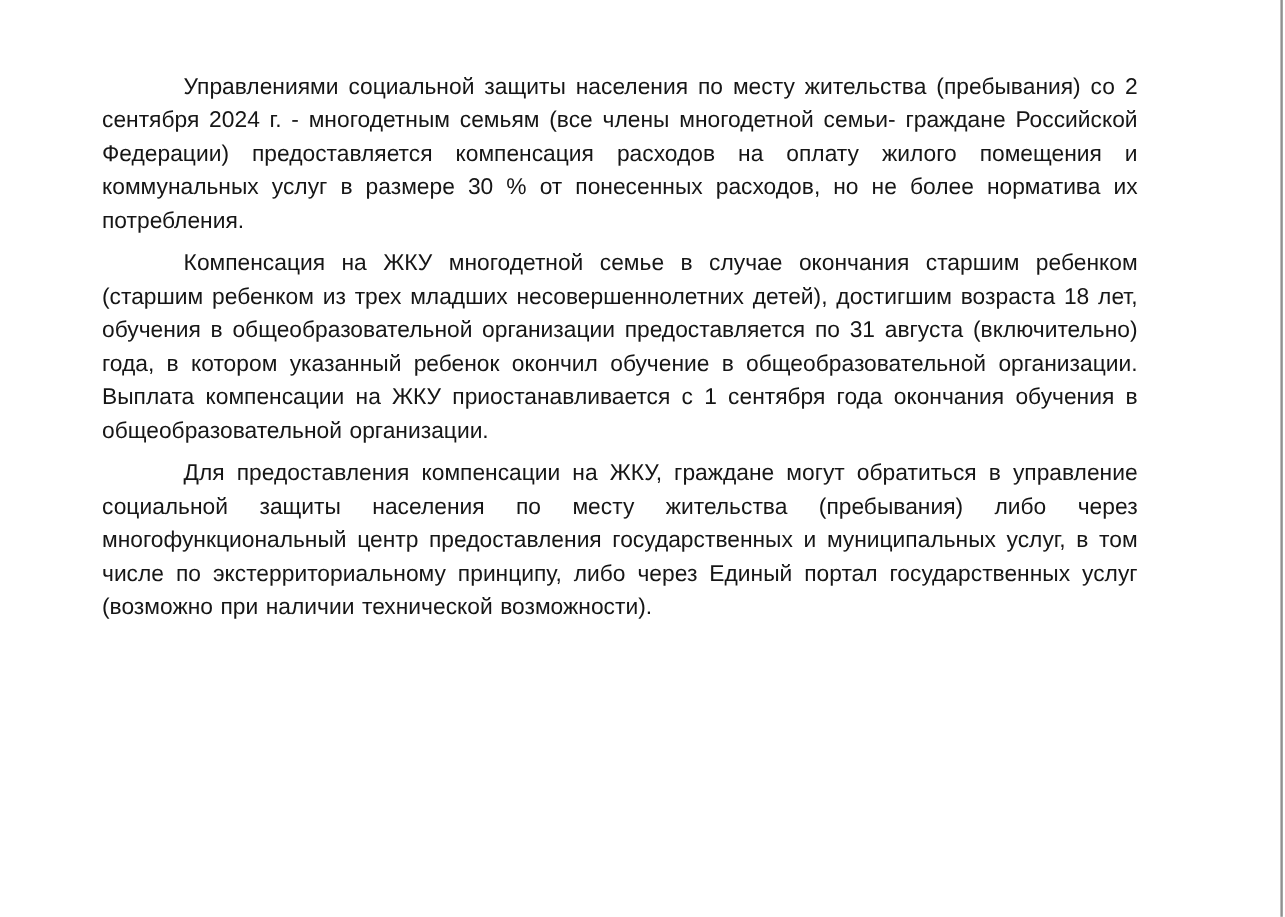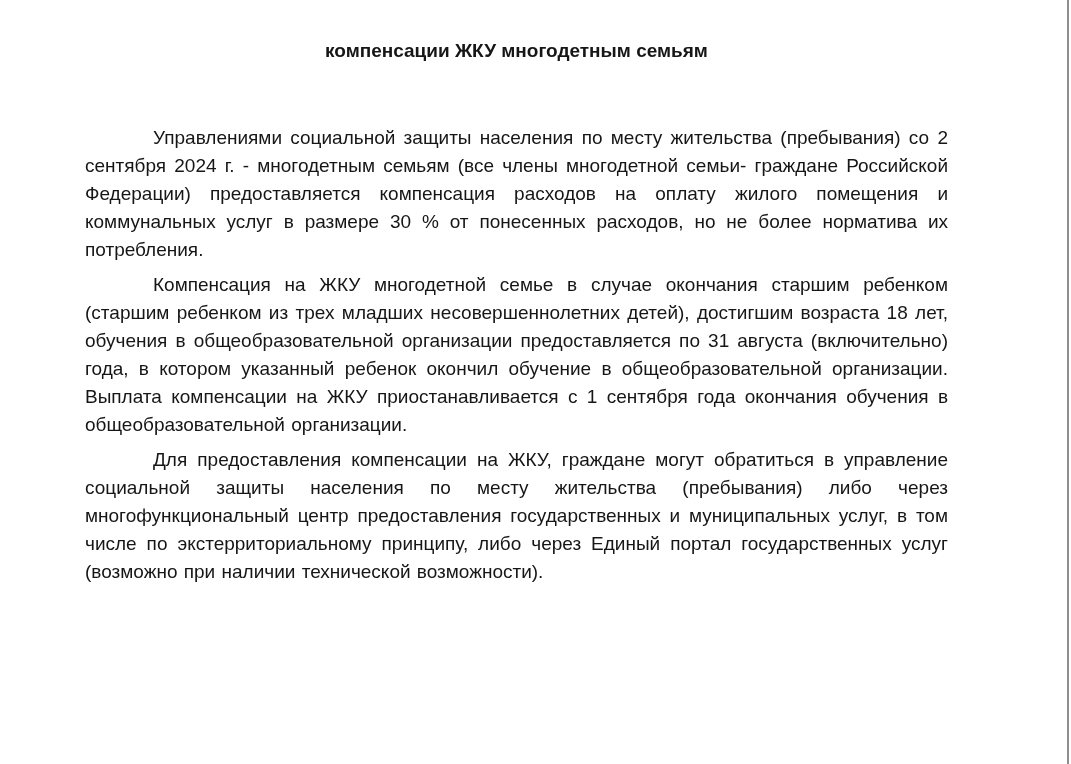--- a/index.html
+++ b/index.html
@@ -55,21 +55,20 @@
     width: 2px;
     height: 764px;
     background: #8f8f8f;
   }
 </style>
 </head>
 <body>
 
 <div class="doc">
   <div class="title">
-    <div class="title-line">компенсации ЖКУ многодетным семьям</div>
   </div>
 
   <div class="body-text">
     <p class="para">Управлениями социальной защиты населения по месту жительства (пребывания) со 2 сентября 2024 г. - многодетным семьям (все члены многодетной семьи- граждане Российской Федерации) предоставляется компенсация расходов на оплату жилого помещения и коммунальных услуг в размере 30 % от понесенных расходов, но не более норматива их потребления.</p>
 
 
     <p class="para">Компенсация на ЖКУ многодетной семье в случае окончания старшим ребенком (старшим ребенком из трех младших несовершеннолетних детей), достигшим возраста 18 лет, обучения в общеобразовательной организации предоставляется по 31 августа (включительно) года, в котором указанный ребенок окончил обучение в общеобразовательной организации. Выплата компенсации на ЖКУ приостанавливается с 1 сентября года окончания обучения в общеобразовательной организации.</p>
 
     <p class="para">Для предоставления компенсации на ЖКУ, граждане могут обратиться в управление социальной защиты населения по месту жительства (пребывания) либо через многофункциональный центр предоставления государственных и муниципальных услуг, в том числе по экстерриториальному принципу, либо через Единый портал государственных услуг (возможно при наличии технической возможности).</p>
   </div>

